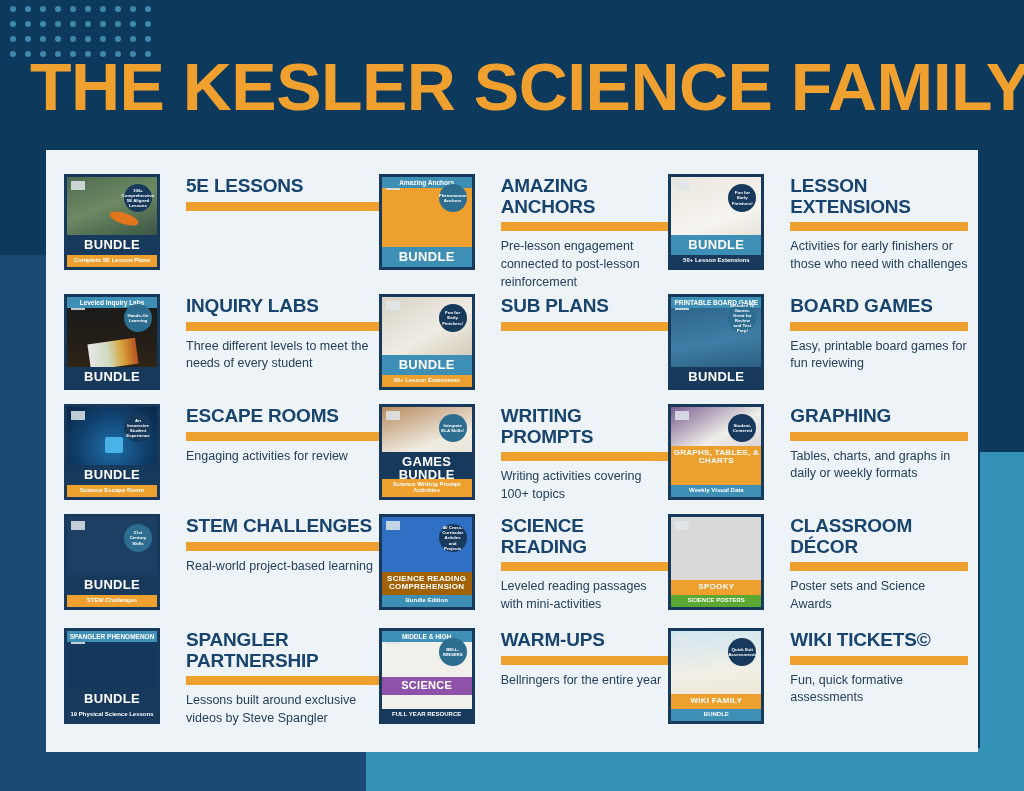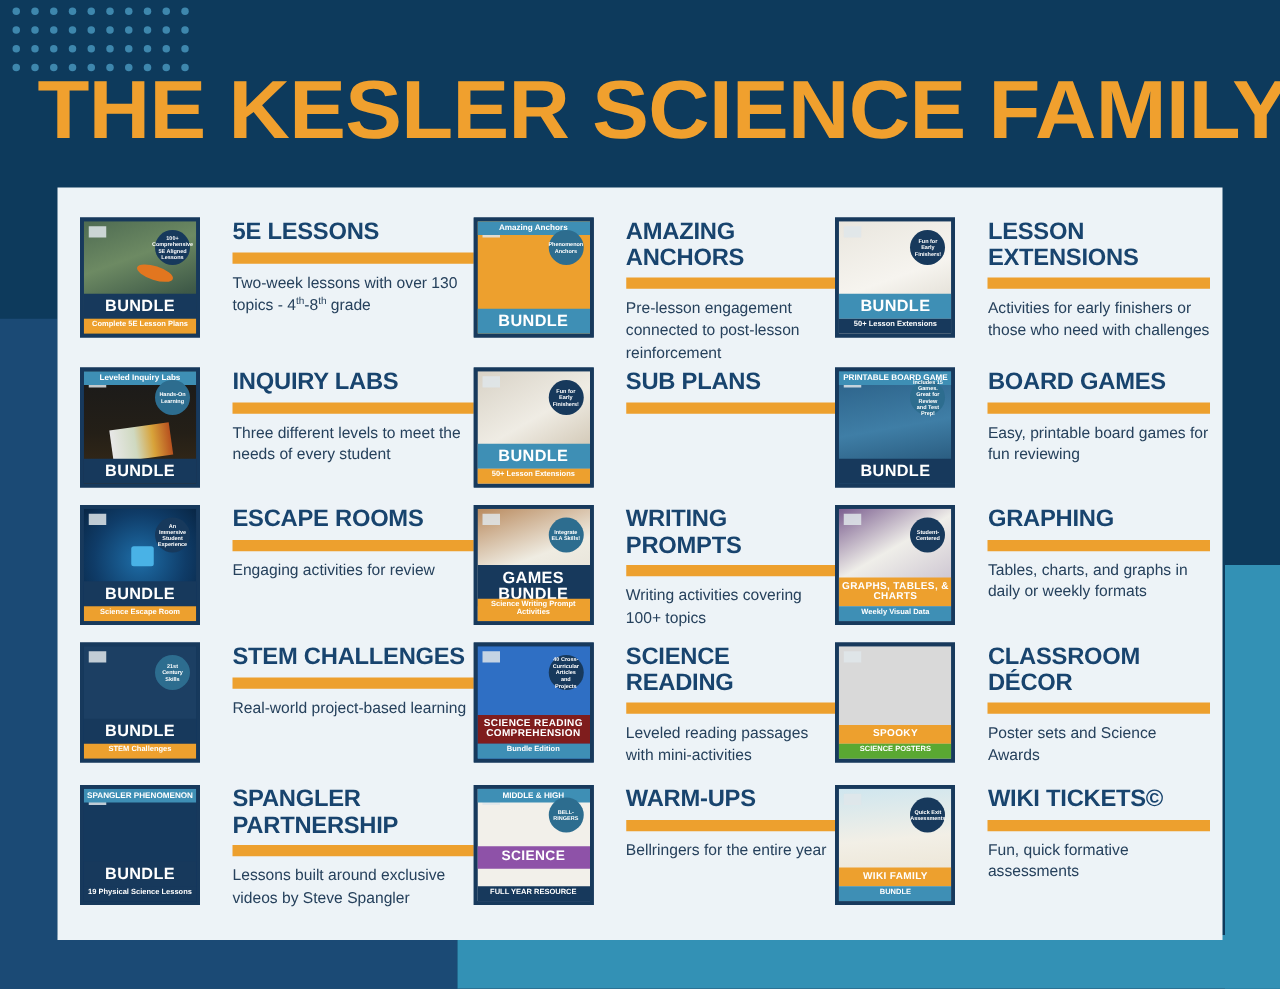--- a/index.html
+++ b/index.html
@@ -231,21 +231,20 @@
           <div class="thumb">
             <div class="art art-anemone"></div>
             <div class="logo-chip"></div>
             <div class="circ-tag">100+ Comprehensive 5E Aligned Lessons</div>
             <div class="tlabel badge-main" style="background: rgb(23, 57, 92); padding: 3px 0px 4px; bottom: 12px;">BUNDLE</div>
             <div class="badge-sub sub-orange">Complete 5E Lesson Plans</div>
           </div>
           <div class="txt">
             <div class="card-title">5E LESSONS</div>
             <div class="rule" style="background: rgb(237, 160, 46);"></div>
-            <div class="card-desc">Two-week lessons with over 130 topics - 4<sup>th</sup>-8<sup>th</sup> grade</div>
           </div>
         </div>
         <div class="col col-2">
           <div class="thumb">
             <div class="art art-anchors"></div>
             <div class="logo-chip"></div>
             <div class="toptag">Amazing Anchors</div>
             <div class="circ-tag teal">Phenomenon Anchors</div>
             <div class="tlabel badge-main" style="background: rgb(62, 143, 181); padding: 3px 0px 4px; bottom: 0px;">BUNDLE</div>
           </div>
@@ -340,21 +339,21 @@
             <div class="card-title">WRITING PROMPTS</div>
             <div class="rule" style="background: rgb(237, 160, 46);"></div>
             <div class="card-desc">Writing activities covering 100+ topics</div>
           </div>
         </div>
         <div class="col col-3">
           <div class="thumb">
             <div class="art art-graph"></div>
             <div class="logo-chip"></div>
             <div class="circ-tag">Student-Centered</div>
-            <div class="tlabel badge-main" style="background: rgb(237, 160, 46); padding: 3px 0px 4px; font-size: 8px; bottom: 12px;">GRAPHS, TABLES, &amp; CHARTS</div>
+            <div class="tlabel badge-main" style="background: rgb(237, 160, 46); padding: 3px 0px 20px; font-size: 8px; bottom: 12px;">GRAPHS, TABLES, &amp; CHARTS</div>
             <div class="badge-sub sub-teal">Weekly Visual Data</div>
           </div>
           <div class="txt">
             <div class="card-title">GRAPHING</div>
             <div class="rule" style="background: rgb(237, 160, 46);"></div>
             <div class="card-desc">Tables, charts, and graphs in daily or weekly formats</div>
           </div>
         </div>
       </div>
       <div class="row" style="height: 114px;">
@@ -370,21 +369,21 @@
             <div class="card-title">STEM CHALLENGES</div>
             <div class="rule" style="background: rgb(237, 160, 46);"></div>
             <div class="card-desc">Real-world project-based learning</div>
           </div>
         </div>
         <div class="col col-2">
           <div class="thumb">
             <div class="art art-reading"></div>
             <div class="logo-chip"></div>
             <div class="circ-tag">40 Cross-Curricular Articles and Projects</div>
-            <div class="tlabel badge-main" style="background: #7f1d1d; padding: 3px 0px 4px; font-size: 8px; bottom: 12px;">SCIENCE READING COMPREHENSION</div>
+            <div class="tlabel badge-main" style="background: #a16207; padding: 3px 0px 4px; font-size: 8px; bottom: 12px;">SCIENCE READING COMPREHENSION</div>
             <div class="badge-sub sub-teal">Bundle Edition</div>
           </div>
           <div class="txt">
             <div class="card-title">SCIENCE READING</div>
             <div class="rule" style="background: rgb(237, 160, 46);"></div>
             <div class="card-desc">Leveled reading passages with mini-activities</div>
           </div>
         </div>
         <div class="col col-3">
           <div class="thumb">

